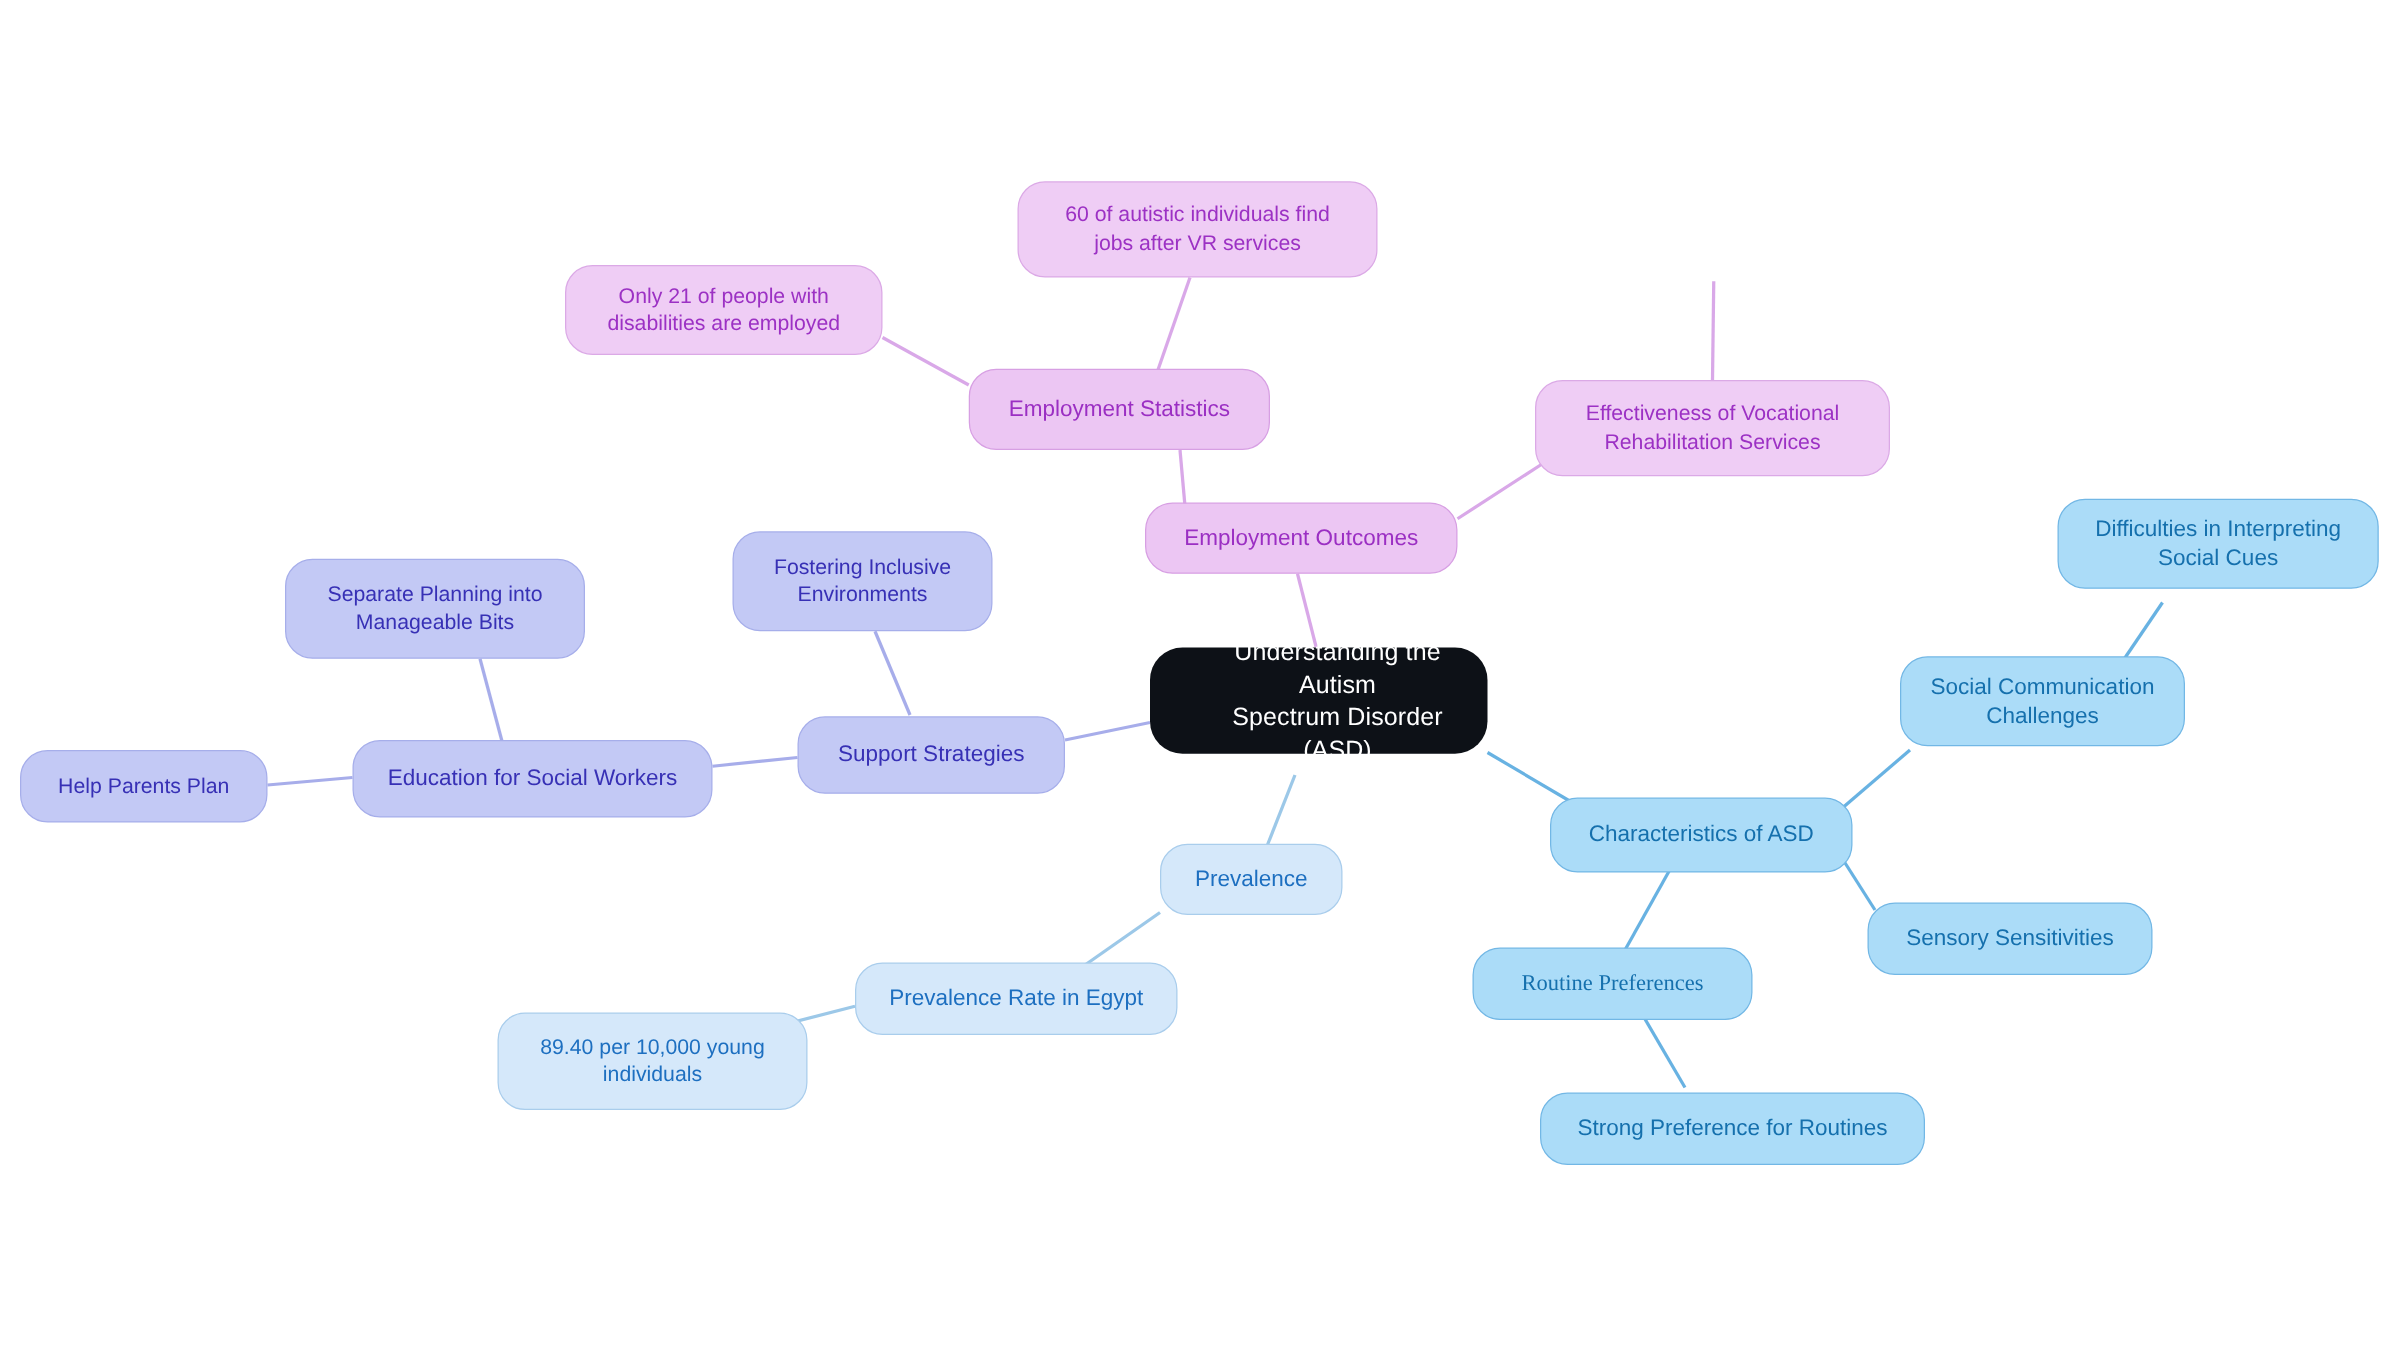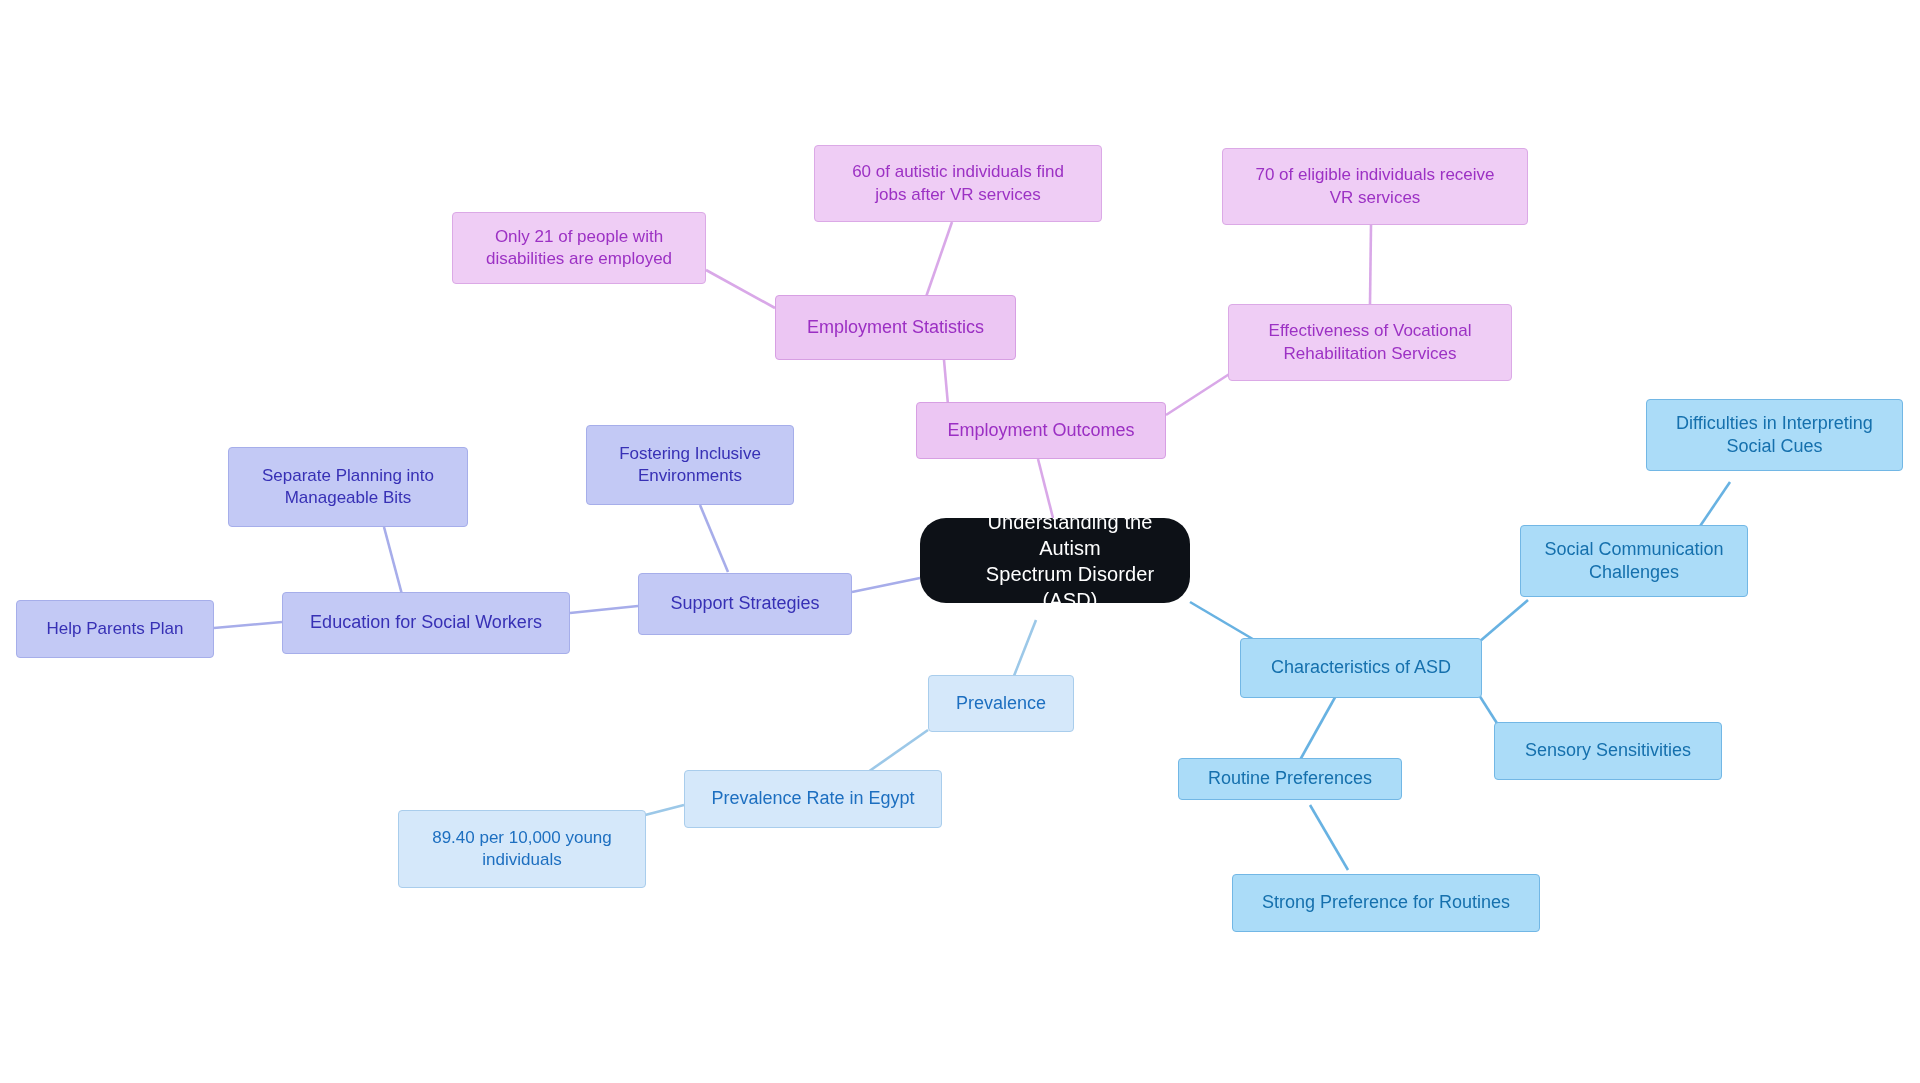--- a/index.html
+++ b/index.html
@@ -28,21 +28,21 @@
     height: 1083px;
     pointer-events: none;
   }
   .node {
     position: absolute;
     box-sizing: border-box;
     display: flex;
     align-items: center;
     justify-content: center;
     text-align: center;
-    border-radius: 4px;
+    border-radius: 22px;
     border-style: solid;
     border-width: 1.4px;
     line-height: 1.30;
     padding: 6px 14px;
     white-space: pre-line;
   }
   .node.root {
     border-radius: 26px;
     border-width: 0;
     background: #0d1117;
@@ -129,24 +129,20 @@
   <div class="node purple" style="left:814px; top:145px; width:288px; height:77px; font-size:17px;">
     <span>60 of autistic individuals find
 jobs after VR services</span>
   </div>
 
   <div class="node purple" style="left:1228px; top:304px; width:284px; height:77px; font-size:17px;">
     <span>Effectiveness of Vocational
 Rehabilitation Services</span>
   </div>
 
-  <div class="node purple" style="left:1222px; top:148px; width:306px; height:77px; font-size:17px;">
-    <span>70 of eligible individuals receive
-VR services</span>
-  </div>
 
   <div class="node periwinkle" style="left:638px; top:573px; width:214px; height:62px; font-size:18px;">
     <span>Support Strategies</span>
   </div>
 
   <div class="node periwinkle" style="left:586px; top:425px; width:208px; height:80px; font-size:17px;">
     <span>Fostering Inclusive
 Environments</span>
   </div>
 
@@ -187,21 +183,21 @@
 
   <div class="node skyblue" style="left:1646px; top:399px; width:257px; height:72px; font-size:18px;">
     <span>Difficulties in Interpreting
 Social Cues</span>
   </div>
 
   <div class="node skyblue" style="left:1494px; top:722px; width:228px; height:58px; font-size:18px;justify-content:center;">
     <span>Sensory Sensitivities</span>
   </div>
 
-  <div class="node skyblue" style="left:1178px; top:758px; width:224px; height:42px; font-size:18px;">
+  <div class="node skyblue" style="left:1178px; top:758px; width:224px; height:58px; font-size:18px;font-family:Liberation Serif, serif;">
     <span>Routine Preferences</span>
   </div>
 
   <div class="node skyblue" style="left:1232px; top:874px; width:308px; height:58px; font-size:18px;">
     <span>Strong Preference for Routines</span>
   </div>
 
 </div>
 
 </body></html>

